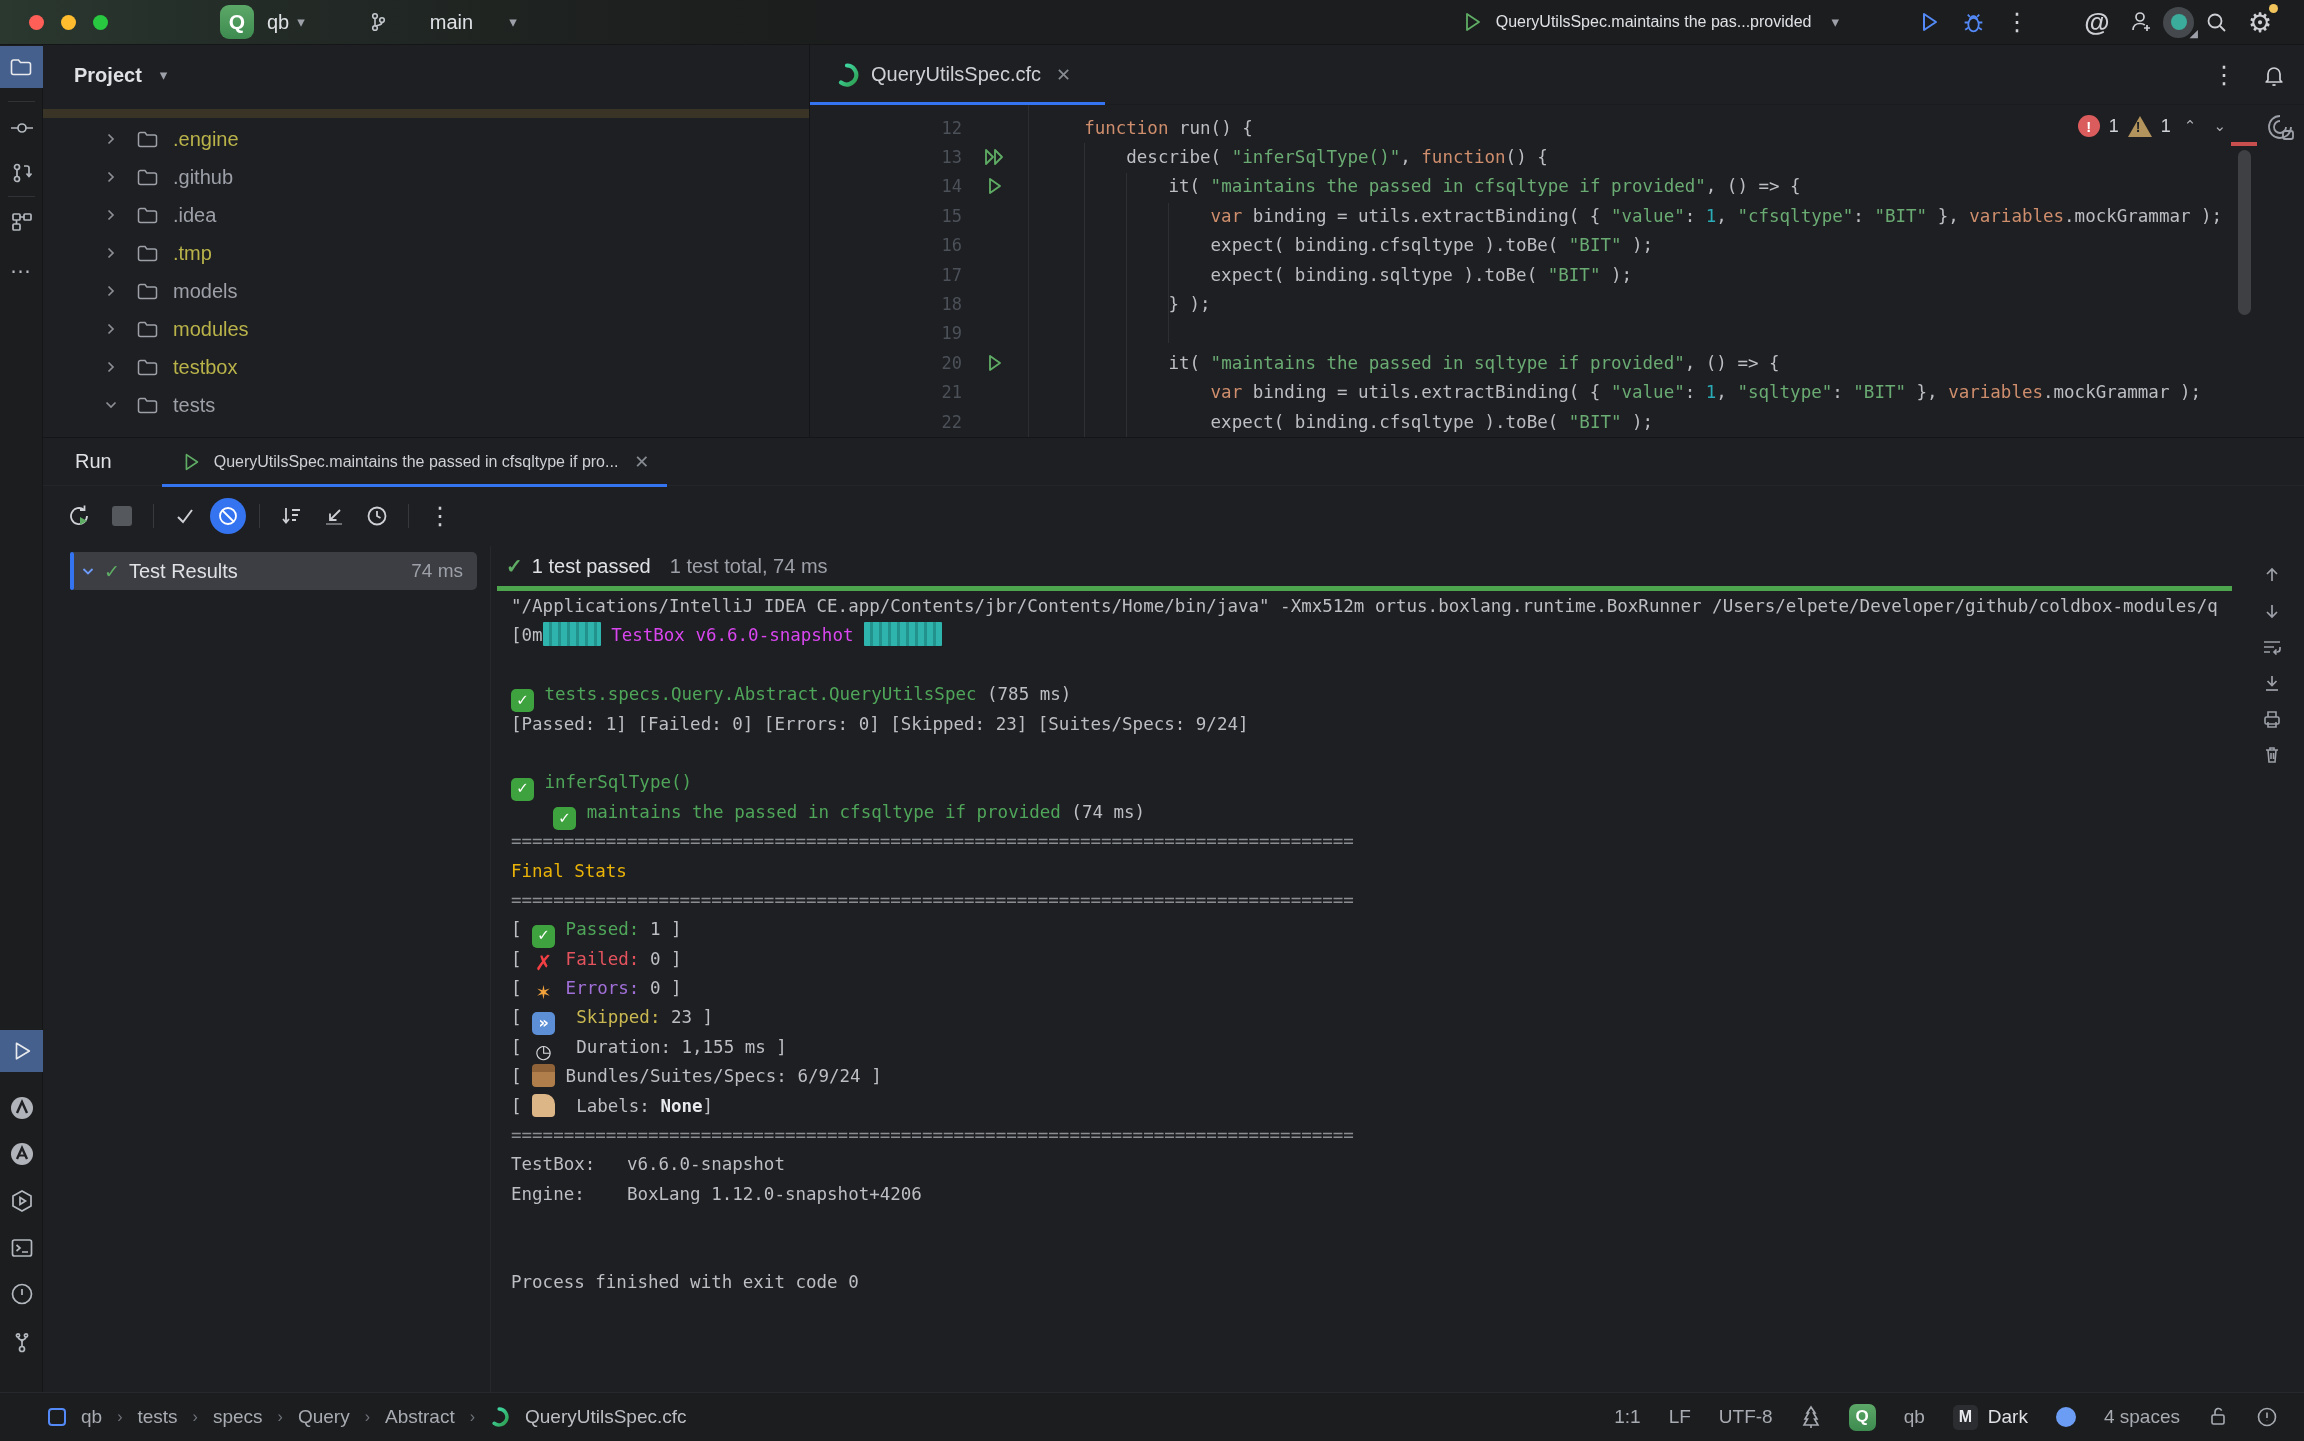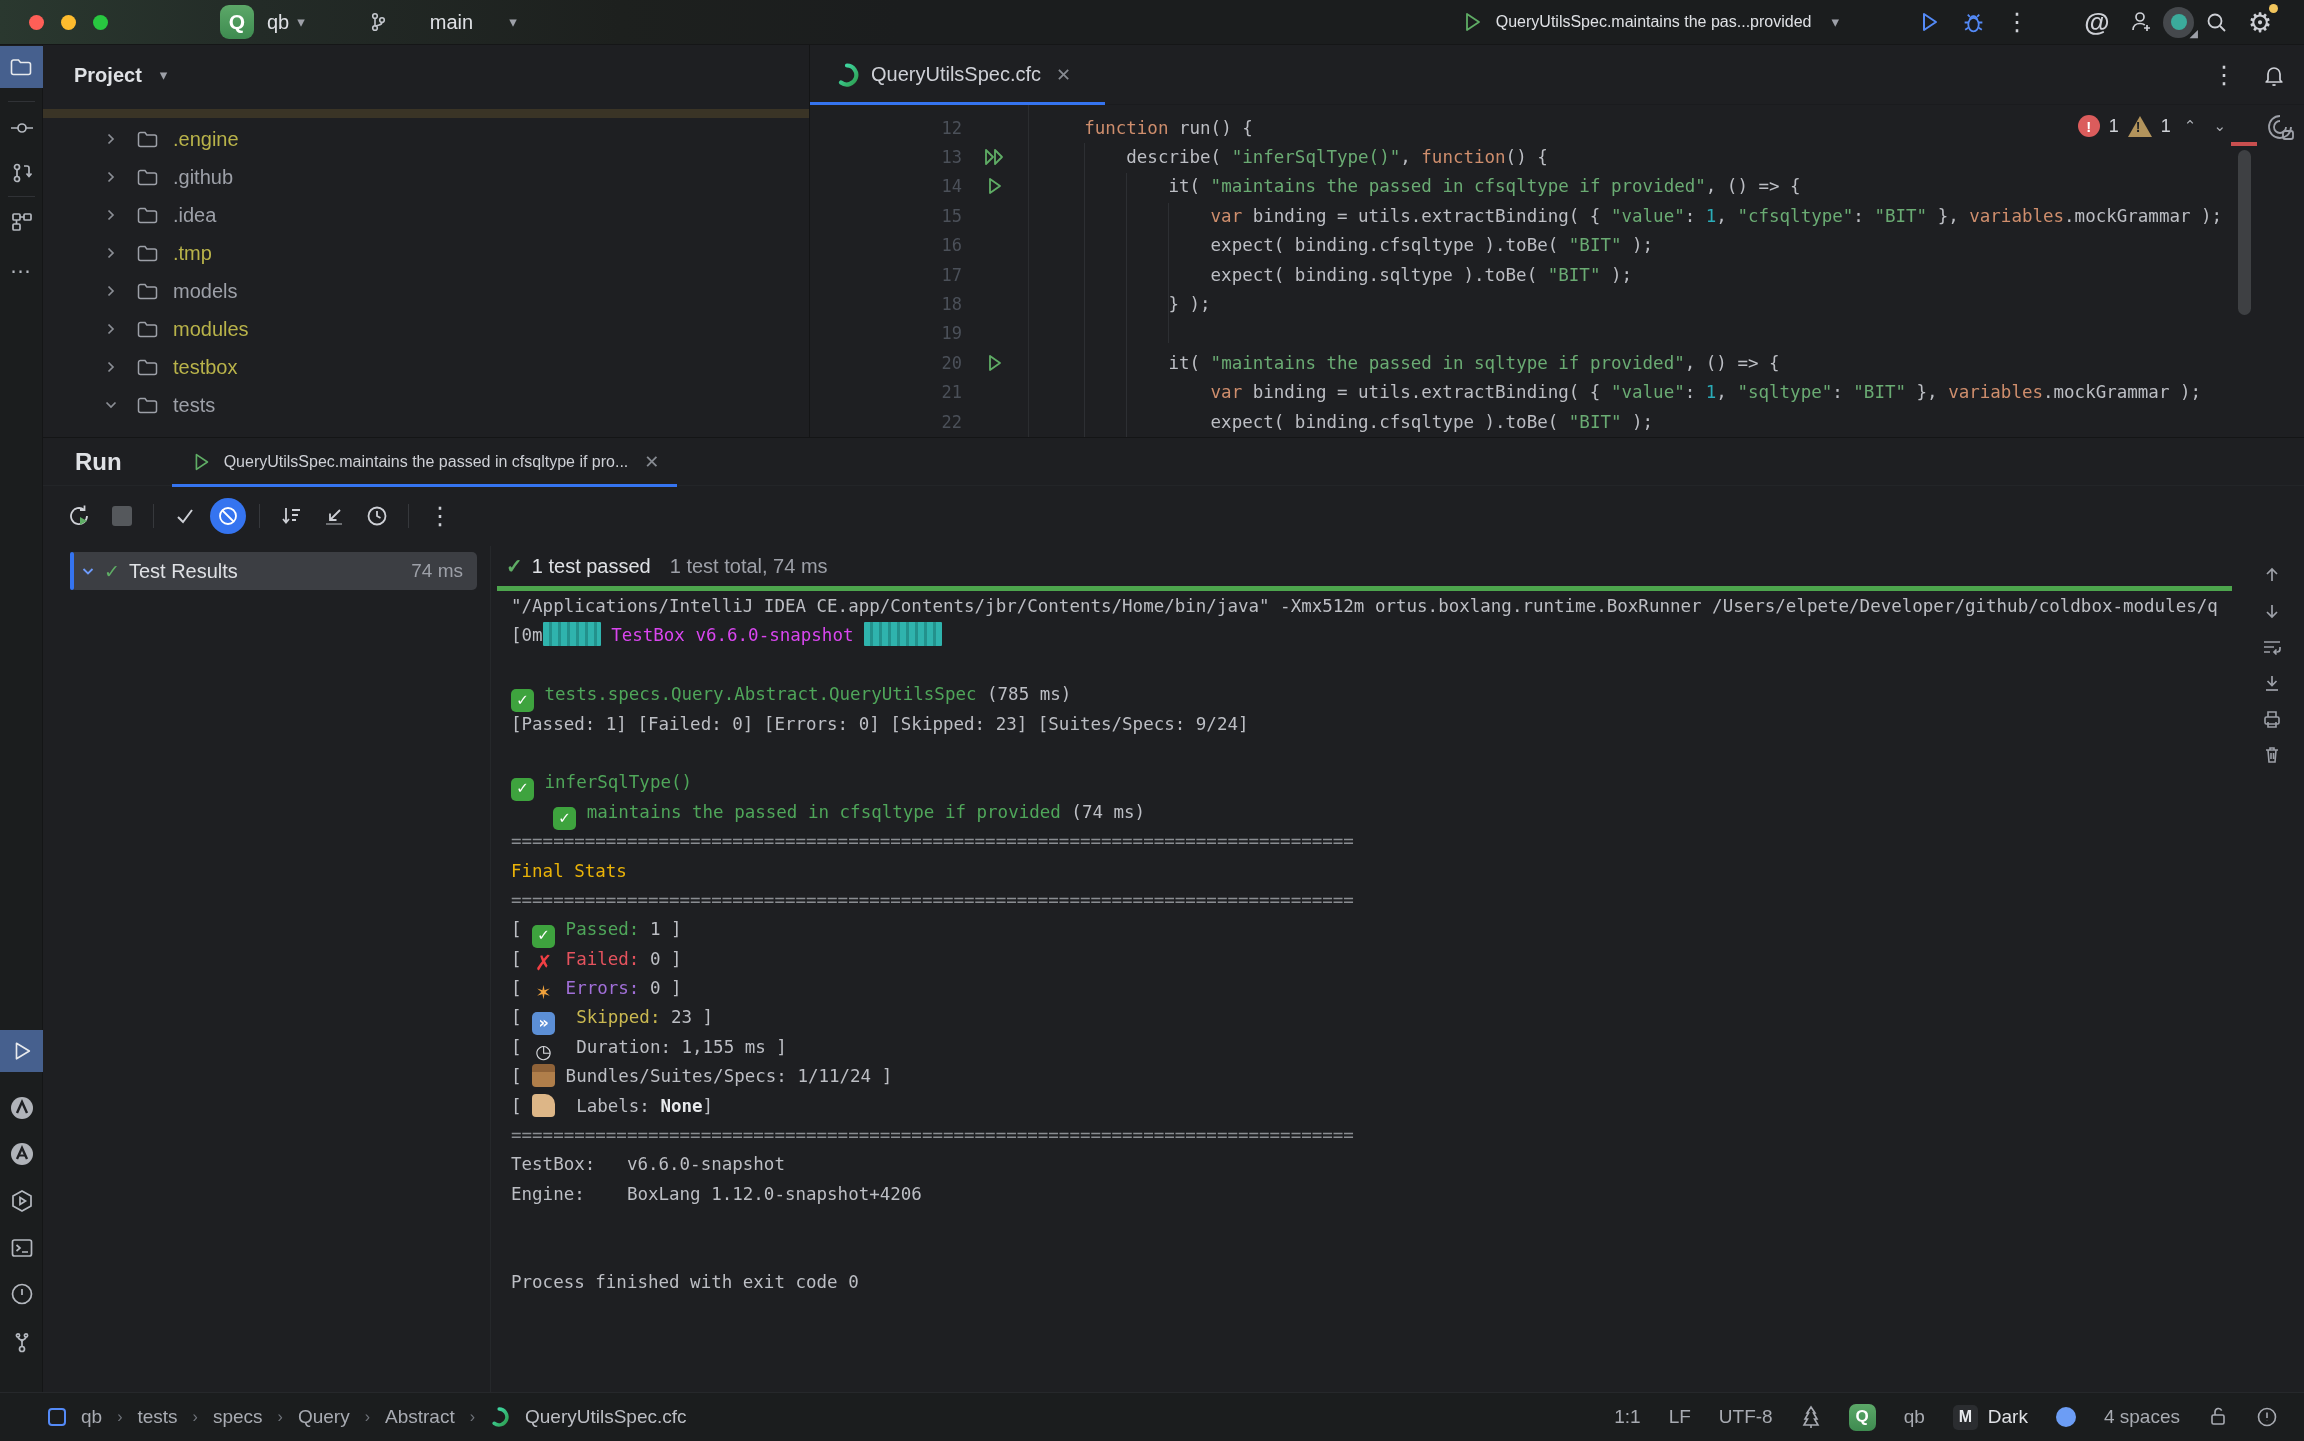--- a/index.html
+++ b/index.html
@@ -77,21 +77,21 @@
   .gutter-line{position:absolute;left:218px;top:60px;bottom:0;width:1px;background:#2B2D30;}
   .iguide{position:absolute;width:1px;background:#2D2F33;}
   .tok-k{color:#CF8E6D;} .tok-s{color:#6AAB73;} .tok-n{color:#2AACB8;} .tok-p{color:#BCBEC4;}
   .ed-scroll{position:absolute;right:53px;top:105px;width:13px;height:165px;border-radius:7px;background:#46484C;opacity:.8;}
   .ed-errtick{position:absolute;right:47px;top:97px;width:26px;height:4px;background:#C94F4F;}
   .ai-badge{position:absolute;right:8px;top:67px;color:#9DA0A8;}
 
   
   .runpanel{position:absolute;left:43px;top:437px;width:2261px;height:955px;background:#1E1F22;border-top:1px solid #141516;}
   .run-header{position:relative;height:48px;display:flex;align-items:center;border-bottom:1px solid #232528;}
-  .run-title{font-weight:bold;margin-left:32px;font-size:24px;}
+  .run-title{font-weight:normal;margin-left:32px;font-size:20px;}
   .run-tab{position:relative;height:48px;display:flex;align-items:center;gap:12px;margin-left:50px;padding:0 18px;}
   .run-tab-label{color:#CED0D6;font-size:16px;}
   .run-tab-underline{position:absolute;left:0;bottom:-1px;height:3px;width:100%;background:var(--c-accent);}
   .run-toolbar{height:60px;display:flex;align-items:center;padding-left:18px;gap:7px;}
   .rt-btn{width:36px;height:36px;display:flex;align-items:center;justify-content:center;color:#CED0D6;}
   .rt-btn.toggled{background:#3574F0;border-radius:50%;}
   .rt-div{width:1px;height:24px;background:#36383C;margin:0 6px;}
   .run-body{position:absolute;left:0;top:108px;right:0;bottom:0;display:flex;}
   .test-tree{width:447px;flex:none;position:relative;}
   .tr-row{position:absolute;left:27px;top:6px;right:13px;height:38px;display:flex;align-items:center;background:#3C3E43;border-radius:5px;}
@@ -677,21 +677,21 @@
             <div class="cr"><span class="chip chip-check">✓</span><span class="s-g"> inferSqlType()</span></div>
             <div class="cr"><span class="s-p">    </span><span class="chip chip-check">✓</span><span class="s-g"> maintains the passed in cfsqltype if provided </span><span class="s-p">(74 ms)</span></div>
             <div class="cr"><span class="s-d">================================================================================</span></div>
             <div class="cr"><span class="s-c">Final Stats</span></div>
             <div class="cr"><span class="s-d">================================================================================</span></div>
             <div class="cr"><span class="s-p">[ </span><span class="chip chip-check">✓</span><span class="s-g"> Passed:</span><span class="s-p"> 1 ]</span></div>
             <div class="cr"><span class="s-p">[ </span><span class="chip chip-cross">✗</span><span class="s-r"> Failed:</span><span class="s-p"> 0 ]</span></div>
             <div class="cr"><span class="s-p">[ </span><span class="chip chip-burst">✶</span><span class="s-v"> Errors:</span><span class="s-p"> 0 ]</span></div>
             <div class="cr"><span class="s-p">[ </span><span class="chip chip-skip">»</span><span class="s-y">  Skipped:</span><span class="s-p"> 23 ]</span></div>
             <div class="cr"><span class="s-p">[ </span><span class="chip chip-clock">◷</span><span class="s-p">  Duration: 1,155 ms ]</span></div>
-            <div class="cr"><span class="s-p">[ </span><span class="chip chip-box"></span><span class="s-p"> Bundles/Suites/Specs: 1/11/24 ]</span></div>
+            <div class="cr"><span class="s-p">[ </span><span class="chip chip-box"></span><span class="s-p"> Bundles/Suites/Specs: 6/9/24 ]</span></div>
             <div class="cr"><span class="s-p">[ </span><span class="chip chip-label"></span><span class="s-p">  Labels: </span><span class="s-w">None</span><span class="s-p">]</span></div>
             <div class="cr"><span class="s-d">================================================================================</span></div>
             <div class="cr"><span class="s-p">TestBox:   v6.6.0-snapshot</span></div>
             <div class="cr"><span class="s-p">Engine:    BoxLang 1.12.0-snapshot+4206</span></div>
             <div class="cr"></div>
             <div class="cr"></div>
             <div class="cr"><span class="s-p">Process finished with exit code 0</span></div>
           </div>
         <div class="console-rail">
           <div class="rail-btn">

